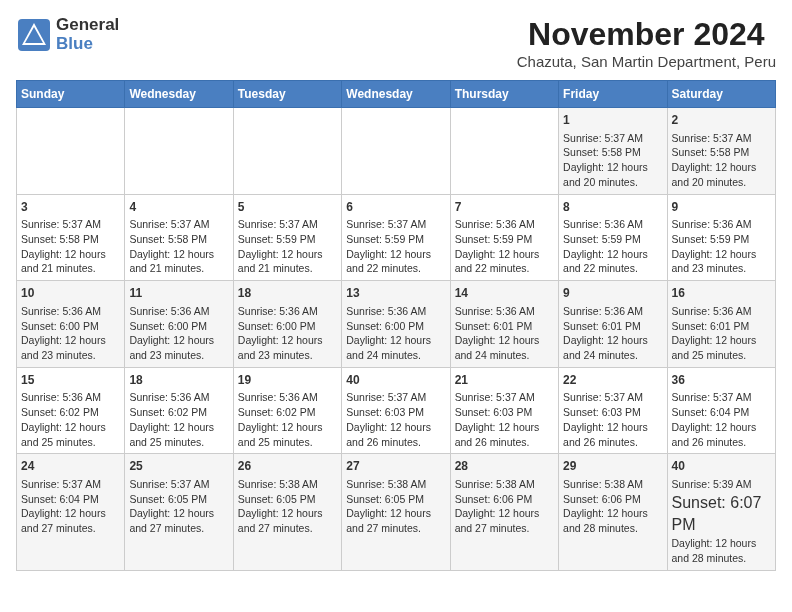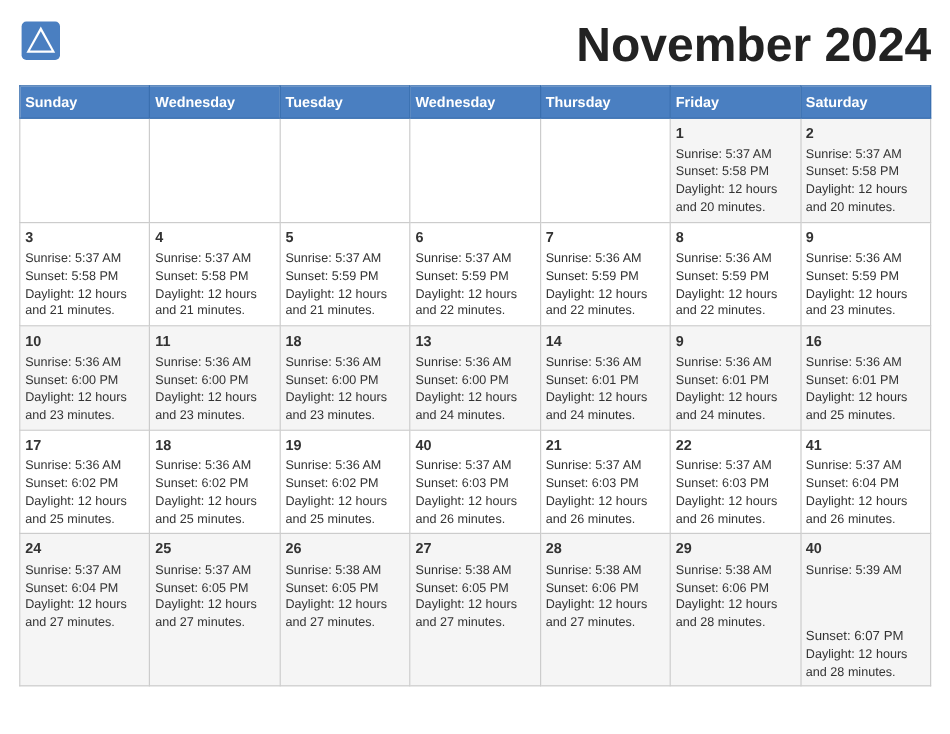--- a/index.html
+++ b/index.html
@@ -23,21 +23,21 @@
     }
     .logo-icon {
       display: flex;
       flex-direction: column;
       align-items: center;
     }
     .title-block {
       text-align: right;
     }
     .title-block h1 {
-      font-size: 40px;
+      font-size: 32px;
       font-weight: bold;
       color: #222;
       text-align: center;
     }
     .title-block h2 {
       font-size: 15px;
       font-weight: normal;
       color: #444;
     }
     table {
@@ -85,23 +85,28 @@
 
 <div class="header">
   <div class="logo">
     <div class="logo-icon">
       <svg width="36" height="36" viewBox="0 0 36 36">
         <rect x="2" y="2" width="32" height="32" rx="4" fill="#4a7fc1"></rect>
         <polygon points="18,6 30,28 6,28" fill="#fff"></polygon>
         <polygon points="18,10 27,26 9,26" fill="#4a7fc1"></polygon>
       </svg>
     </div>
+    <div style="display:flex;flex-direction:column;line-height:1.1;">
+      <span style="font-size:17px;font-weight:bold;color:#333;">General</span>
+      <span style="font-size:17px;font-weight:bold;color:#4a7fc1;">Blue</span>
+    </div>
   </div>
   <div class="title-block">
     <h1>November 2024</h1>
+    <h2>Chazuta, San Martin Department, Peru</h2>
   </div>
 </div>
 
 <table>
   <thead>
     <tr>
     <th>Sunday</th>
         <th>Wednesday</th>
         <th>Tuesday</th>
         <th>Wednesday</th>
@@ -213,21 +218,21 @@
         </td>
         <td>
           <span class="day-num">16</span>
           <span style="display: block; font-size: 10.5px; color: rgb(51, 51, 51);">Sunrise: 5:36 AM</span>
           <span style="display: block; font-size: 10.5px; color: rgb(51, 51, 51);">Sunset: 6:01 PM</span>
           <span style="display: block; font-size: 10.5px; color: rgb(51, 51, 51);">Daylight: 12 hours and 25 minutes.</span>
         </td>
       </tr>
       <tr>
         <td>
-          <span class="day-num">17</span>
+          <span class="day-num">15</span>
           <span style="display: block; font-size: 10.5px; color: rgb(51, 51, 51);">Sunrise: 5:36 AM</span>
           <span style="display: block; font-size: 10.5px; color: rgb(51, 51, 51);">Sunset: 6:02 PM</span>
           <span style="display: block; font-size: 10.5px; color: rgb(51, 51, 51);">Daylight: 12 hours and 25 minutes.</span>
         </td>
         <td>
           <span class="day-num">18</span>
           <span style="display: block; font-size: 10.5px; color: rgb(51, 51, 51);">Sunrise: 5:36 AM</span>
           <span style="display: block; font-size: 10.5px; color: rgb(51, 51, 51);">Sunset: 6:02 PM</span>
           <span style="display: block; font-size: 10.5px; color: rgb(51, 51, 51);">Daylight: 12 hours and 25 minutes.</span>
         </td>
@@ -249,21 +254,21 @@
           <span style="display: block; font-size: 10.5px; color: rgb(51, 51, 51);">Sunset: 6:03 PM</span>
           <span style="display: block; font-size: 10.5px; color: rgb(51, 51, 51);">Daylight: 12 hours and 26 minutes.</span>
         </td>
         <td>
           <span class="day-num">22</span>
           <span style="display: block; font-size: 10.5px; color: rgb(51, 51, 51);">Sunrise: 5:37 AM</span>
           <span style="display: block; font-size: 10.5px; color: rgb(51, 51, 51);">Sunset: 6:03 PM</span>
           <span style="display: block; font-size: 10.5px; color: rgb(51, 51, 51);">Daylight: 12 hours and 26 minutes.</span>
         </td>
         <td>
-          <span class="day-num">41</span>
+          <span class="day-num">36</span>
           <span style="display: block; font-size: 10.5px; color: rgb(51, 51, 51);">Sunrise: 5:37 AM</span>
           <span style="display: block; font-size: 10.5px; color: rgb(51, 51, 51);">Sunset: 6:04 PM</span>
           <span style="display: block; font-size: 10.5px; color: rgb(51, 51, 51);">Daylight: 12 hours and 26 minutes.</span>
         </td>
       </tr>
       <tr>
         <td>
           <span class="day-num">24</span>
           <span style="display: block; font-size: 10.5px; color: rgb(51, 51, 51);">Sunrise: 5:37 AM</span>
           <span style="display: block; font-size: 10.5px; color: rgb(51, 51, 51);">Sunset: 6:04 PM</span>
@@ -295,18 +300,18 @@
         </td>
         <td>
           <span class="day-num">29</span>
           <span style="display: block; font-size: 10.5px; color: rgb(51, 51, 51);">Sunrise: 5:38 AM</span>
           <span style="display: block; font-size: 10.5px; color: rgb(51, 51, 51);">Sunset: 6:06 PM</span>
           <span style="display: block; font-size: 10.5px; color: rgb(51, 51, 51);">Daylight: 12 hours and 28 minutes.</span>
         </td>
         <td>
           <span class="day-num">40</span>
           <span style="display: block; font-size: 10.5px; color: rgb(51, 51, 51);">Sunrise: 5:39 AM</span>
-          <span style="display: block; font-size: 11px; color: rgb(51, 51, 51); margin-top: 40px;">Sunset: 6:07 PM</span>
+          <span style="display: block; font-size: 16px; color: rgb(51, 51, 51);">Sunset: 6:07 PM</span>
           <span style="display: block; font-size: 10.5px; color: rgb(51, 51, 51);">Daylight: 12 hours and 28 minutes.</span>
         </td>
       </tr>
     </tbody>
 </table>
 
 </body></html>

